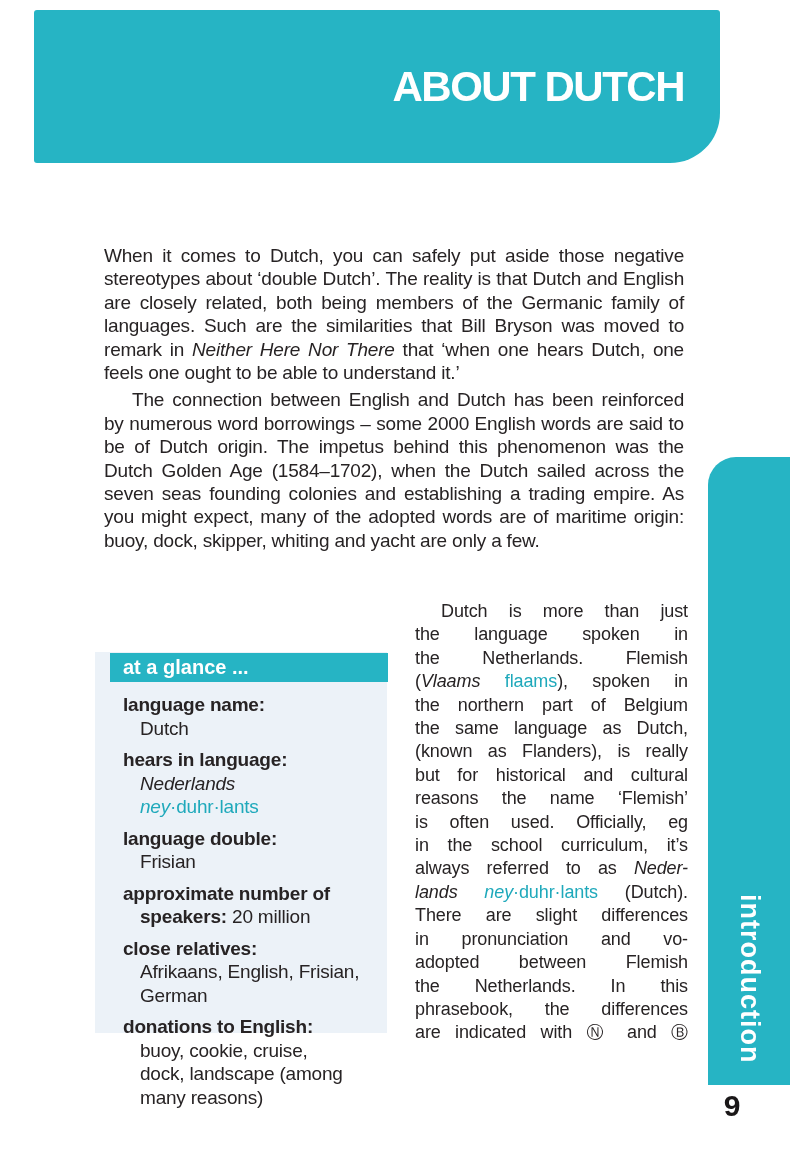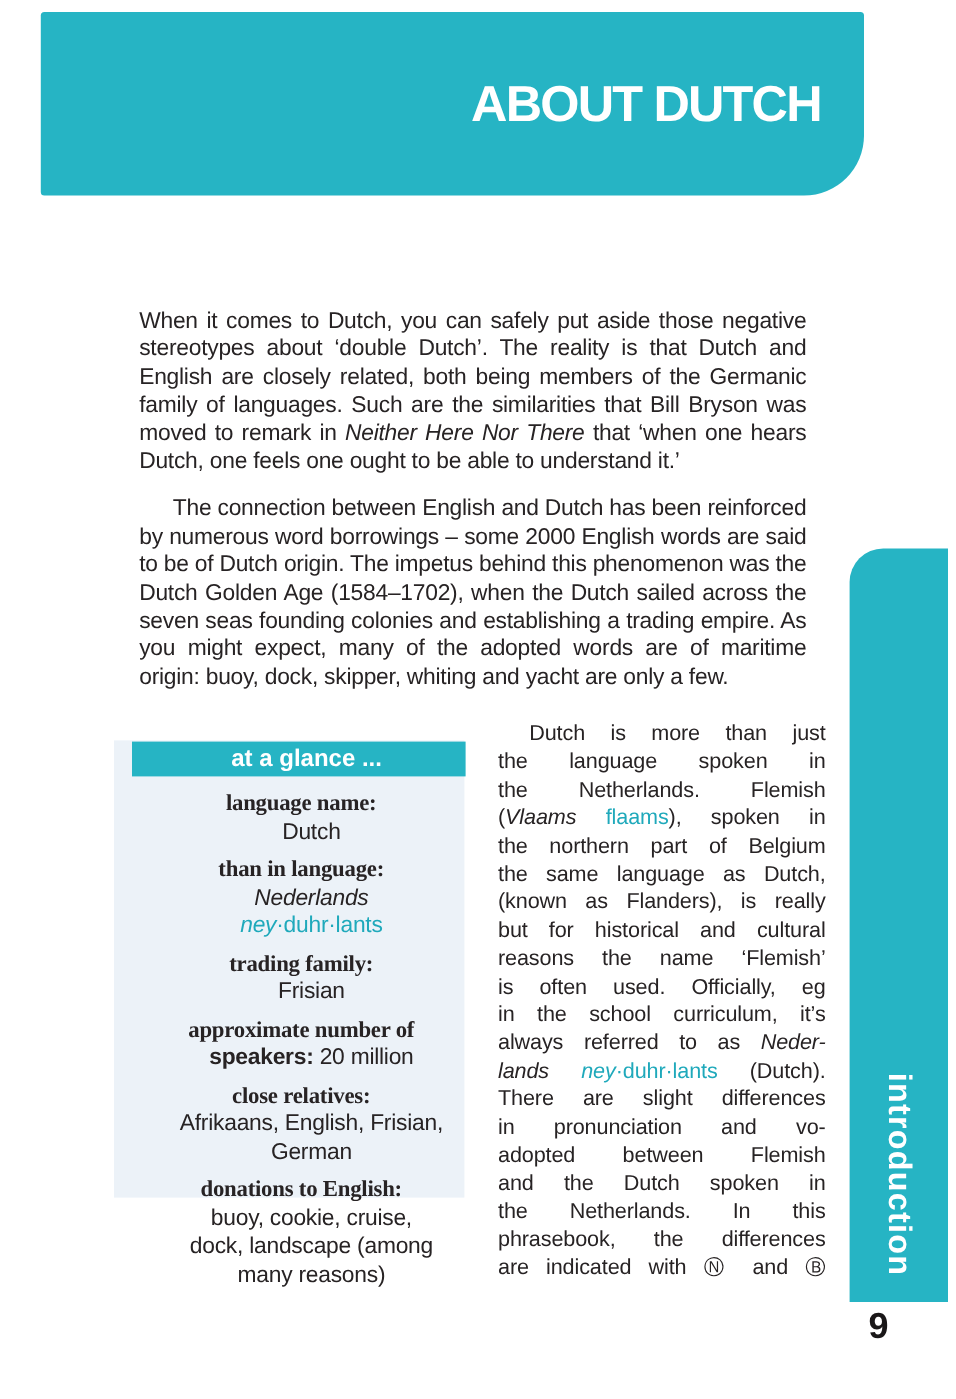--- a/index.html
+++ b/index.html
@@ -21,39 +21,38 @@
     padding-right:36px;box-sizing:border-box;
   }
   .header .title{
     color:#ffffff;font-size:42px;font-weight:bold;letter-spacing:-1.5px;margin:0;
   }
   
   .intro{
     position:absolute;left:100px;top:240px;width:588px;
     font-size:19px;line-height:23.4px;letter-spacing:-0.2px;text-align:justify;
   }
-  .intro p{margin:16px;}
+  .intro p{margin:4px;}
   .intro p.indent{text-indent:28px;}
   
   .glance{
-    position:absolute;left:95px;top:617px;width:292px;height:381px;
+    position:absolute;left:95px;top:652px;width:292px;height:381px;
     background:var(--boxbg);
-    text-align:center;
   }
   .glance-bar{
     position:absolute;left:15px;top:1px;width:278px;height:29px;
     background:var(--teal);box-sizing:border-box;padding-left:13px;
     color:#ffffff;font-weight:bold;font-size:20px;line-height:28px;
   }
   .glance-content{
     position:absolute;left:28px;top:41px;right:8px;
     font-size:19px;line-height:23.5px;letter-spacing:-0.2px;
   }
   .glance-content .entry{margin-bottom:8px;}
-  .glance-content .glabel{font-weight:bold;font-family:Liberation Serif, serif;}
+  .glance-content .glabel{font-weight:bold;}
   .glance-content .vline{padding-left:17px;}
   
   .flemish{
     position:absolute;left:415px;top:600px;width:273px;
     font-size:18px;line-height:23.4px;letter-spacing:-0.1px;
   }
   .flemish .fline{text-align:justify;text-align-last:justify;}
   .flemish .fline:first-child{text-indent:26px;}
   
   .s-i{font-style:italic;}
@@ -92,26 +91,26 @@
   </div>
 
   <div class="glance">
     <div class="glance-bar">at a glance ...</div>
     <div class="glance-content">
         <div class="entry">
           <div class="glabel">language name:</div>
           <div class="vline"><span class="s-n">Dutch</span></div>
         </div>
         <div class="entry">
-          <div class="glabel">than in language:</div>
+          <div class="glabel">hears in language:</div>
           <div class="vline"><span class="s-i">Nederlands</span></div>
           <div class="vline"><span class="s-ti">ney</span><span class="s-t">·duhr·lants</span></div>
         </div>
         <div class="entry">
-          <div class="glabel">trading family:</div>
+          <div class="glabel">language double:</div>
           <div class="vline"><span class="s-n">Frisian</span></div>
         </div>
         <div class="entry">
           <div class="glabel">approximate number of</div>
           <div class="vline"><span class="s-b">speakers:</span><span class="s-n"> 20 million</span></div>
         </div>
         <div class="entry">
           <div class="glabel">close relatives:</div>
           <div class="vline"><span class="s-n">Afrikaans, English, Frisian,</span></div>
           <div class="vline"><span class="s-n">German</span></div>
@@ -135,21 +134,20 @@
       <div class="fline"><span class="s-n">(known as Flanders), is really</span></div>
       <div class="fline"><span class="s-n">but for historical and cultural</span></div>
       <div class="fline"><span class="s-n">reasons the name ‘Flemish’</span></div>
       <div class="fline"><span class="s-n">is often used. Officially, eg</span></div>
       <div class="fline"><span class="s-n">in the school curriculum, it’s</span></div>
       <div class="fline"><span class="s-n">always referred to as </span><span class="s-i">Neder-</span></div>
       <div class="fline"><span class="s-i">lands</span><span class="s-n"> </span><span class="s-ti">ney</span><span class="s-t">·duhr·lants</span><span class="s-n"> (Dutch).</span></div>
       <div class="fline"><span class="s-n">There are slight differences</span></div>
       <div class="fline"><span class="s-n">in pronunciation and vo-</span></div>
       <div class="fline"><span class="s-n">adopted between Flemish</span></div>
-      <div class="fline"><span class="s-n">and the Dutch spoken in</span></div>
       <div class="fline"><span class="s-n">the Netherlands. In this</span></div>
       <div class="fline"><span class="s-n">phrasebook, the differences</span></div>
       <div class="fline"><span class="s-n">are indicated with </span><span class="s-c">Ⓝ</span><span class="s-n"> and </span><span class="s-c">Ⓑ</span></div>
     </div>
 
   <div class="tab">
     <div class="tab-label">introduction</div>
   </div>
 
   <div class="pagenum">9</div>

